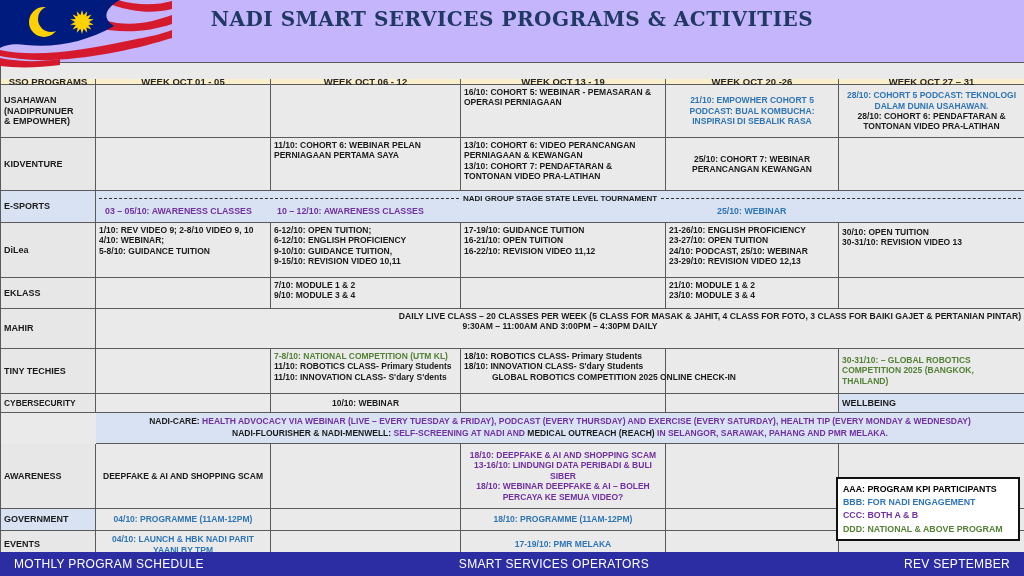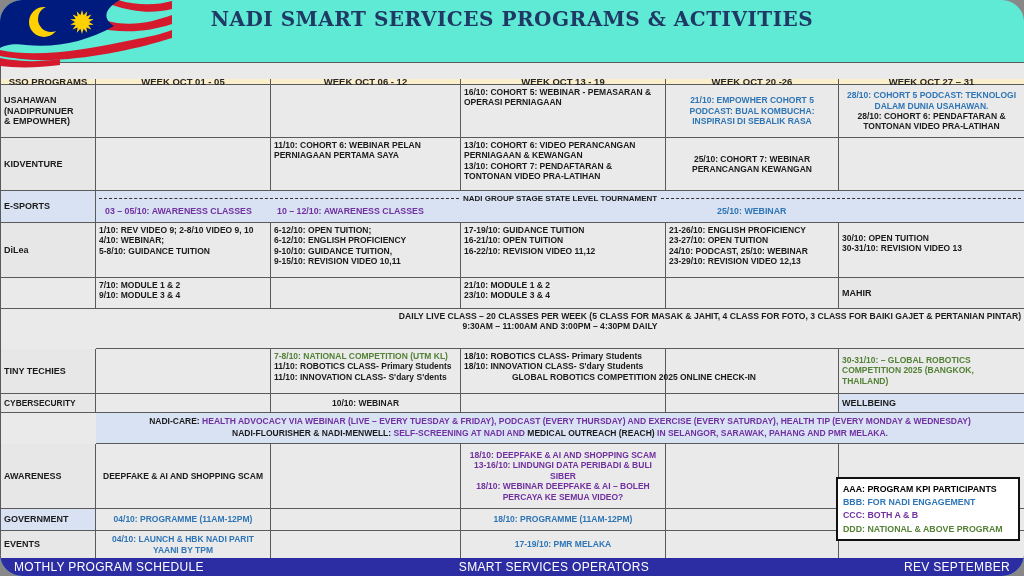--- a/index.html
+++ b/index.html
@@ -1,19 +1,19 @@
 <!DOCTYPE html>
 <html><head>
 <meta charset="utf-8">
 <style>
   * { margin:0; padding:0; box-sizing:border-box; }
   html,body { background:#888; }
   #stage {
-    width:1024px; height:576px; position:relative; background:#5eead4;
-    font-family:"Liberation Sans", sans-serif; overflow:hidden;border-radius:22px;
+    width:1024px; height:576px; position:relative; background:#c4b5fd;
+    font-family:"Liberation Sans", sans-serif; overflow:hidden;
   }
   
   #banner { position:absolute; top:0; left:0; right:0; height:62px; text-align:center; }
   #main-title {
     font-family:"DejaVu Serif", serif; font-weight:bold; font-size:20px;
     color:#1F3864; letter-spacing:.5px; padding-top:7px;
   }
   #sub-title {
     font-family:"DejaVu Serif", serif; font-weight:bold; font-size:18px;
     color:#C00000; letter-spacing:.5px; margin-top:1px;
@@ -48,32 +48,32 @@
   .dash-line { display:flex; align-items:center; gap:4px; font-size:8px; color:#1a1a1a; margin-top:1px;}
   .dash-line::before,.dash-line::after { content:""; flex:1; border-top:1.5px dashed #333; }
   .es-items { position:relative; height:14px; margin-top:2px; font-size:8.8px; }
   .es-items span { position:absolute; top:0; white-space:nowrap; }
   
   .mahir-l1 { text-align:right; font-size:8.6px; }
   .mahir-l2 { text-align:center; font-size:8.6px; }
   .mahir-l3 { position:relative; height:12px; font-size:8.6px; }
   .mahir-l3 span { position:absolute; top:0; white-space:nowrap; }
   
-  .tt-overflow { white-space:nowrap; margin-left:48px; position:relative; z-index:2; }
+  .tt-overflow { white-space:nowrap; margin-left:28px; position:relative; z-index:2; }
   
   .wb-line { text-align:center; font-size:8.5px; line-height:1.45; }
   
   #legend {
     position:absolute; left:836px; top:477px; width:184px;
     background:#fff; border:2px solid #111; padding:4px 5px 3px 5px;
     font-size:8.8px; font-weight:bold; line-height:1.5; z-index:6;
   }
   
   #footer {
-    position:absolute; left:0; bottom:0; width:1024px; height:18px;
+    position:absolute; left:0; bottom:0; width:1024px; height:24px;
     background:#2D2DA3; color:#fff; display:flex; align-items:center;
     justify-content:space-between; padding:0 14px; font-size:12px; letter-spacing:.3px;
   }
 </style>
 </head>
 <body>
 
 <div id="stage">
 
   <div id="banner">
@@ -147,23 +147,24 @@
 6-12/10: ENGLISH PROFICIENCY
 9-10/10: GUIDANCE TUITION,
 9-15/10: REVISION VIDEO 10,11</div>
     <div class="c mlt">17-19/10: GUIDANCE TUITION
 16-21/10:  OPEN TUITION
 16-22/10: REVISION VIDEO 11,12</div>
     <div class="c mlt">21-26/10: ENGLISH PROFICIENCY
 23-27/10: OPEN TUITION
 24/10: PODCAST, 25/10: WEBINAR
 23-29/10:  REVISION VIDEO 12,13</div>
-    <div class="c mlt" style="padding-top:10px">30/10: OPEN TUITION
+    <div class="c mlt" style="padding-top:4px">30/10: OPEN TUITION
 30-31/10:  REVISION VIDEO 13</div>
 
+    <div class="c lbl">EKLASS</div>
     <div class="c"></div>
     <div class="c mlt">7/10: MODULE 1 &amp; 2
 9/10: MODULE 3 &amp; 4</div>
     <div class="c"></div>
     <div class="c mlt">21/10: MODULE 1 &amp; 2
 23/10: MODULE 3 &amp; 4</div>
     <div class="c"></div>
 
     <div class="c lbl">MAHIR</div>
     <div class="c merged">

